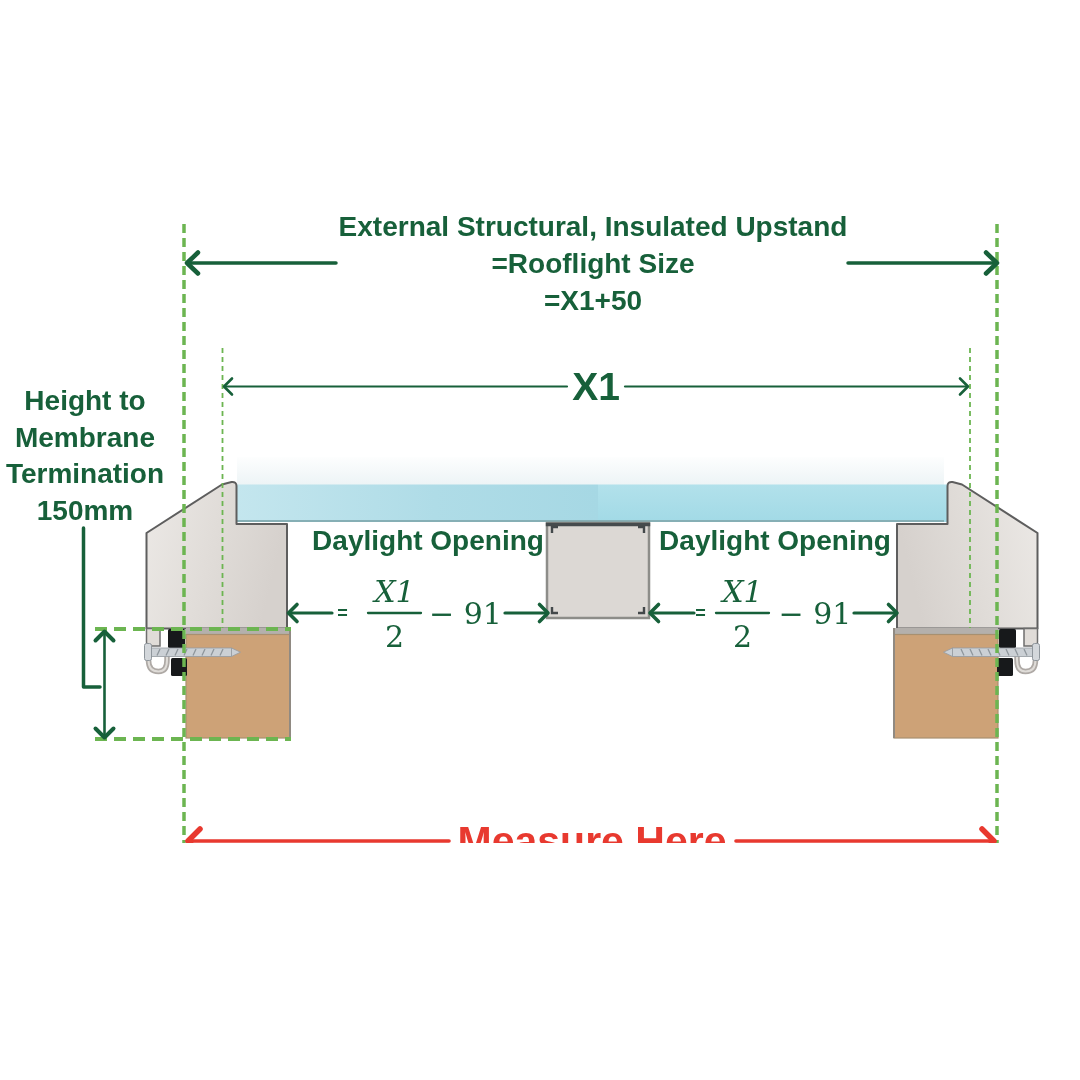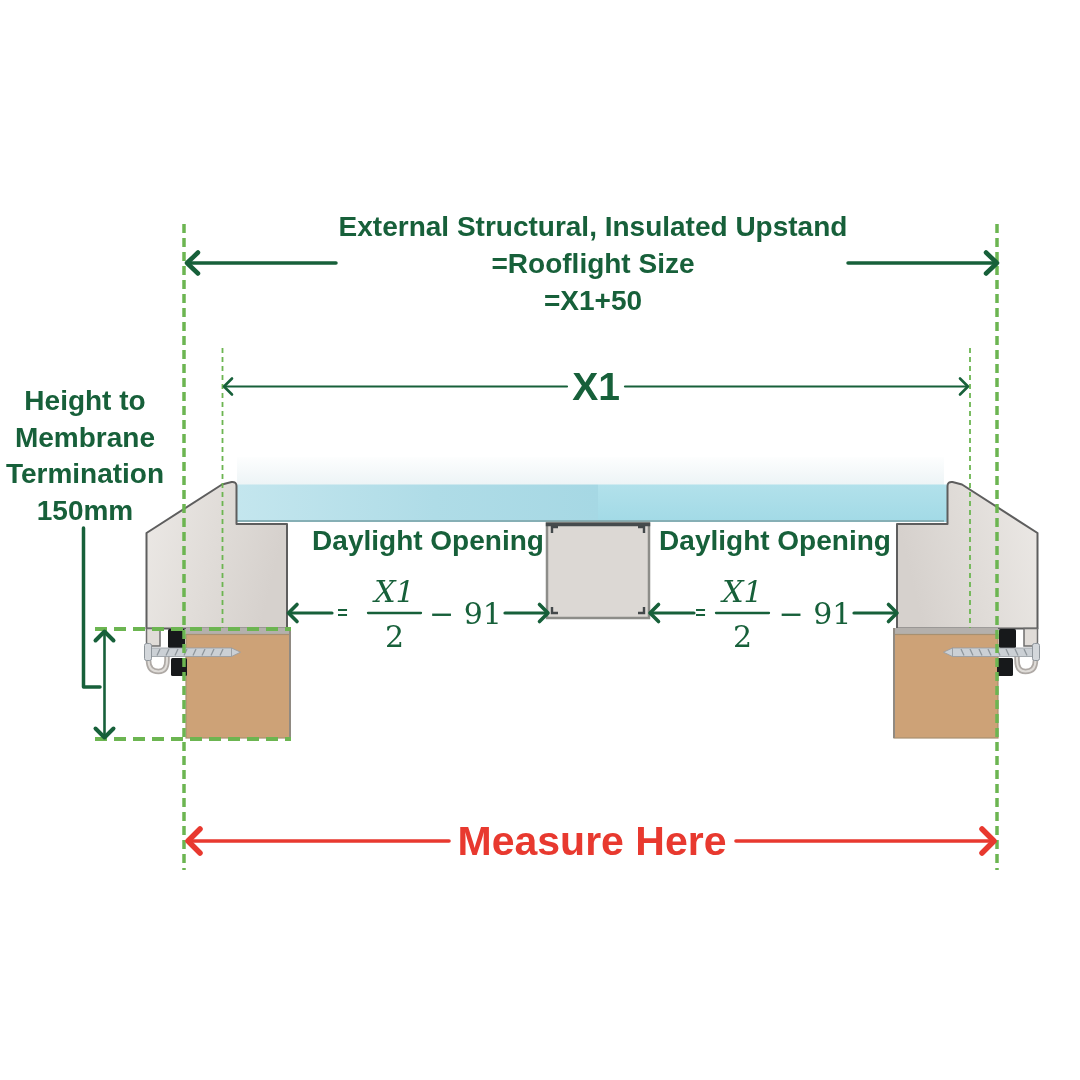--- a/index.html
+++ b/index.html
@@ -1,16 +1,16 @@
 <!DOCTYPE html>
 <html><head>
 <meta charset="utf-8">
 <style>
   html,body{margin:0;padding:0;background:#ffffff;}
-  #canvas{position:relative;width:1080px;height:1080px;background:#ffffff;overflow:hidden;}
+  #canvas{position:relative;width:1080px;height:843px;background:#ffffff;overflow:hidden;}
   svg{display:block;}
   text{user-select:none;}
   .sans{font-family:"Liberation Sans","DejaVu Sans",sans-serif;font-weight:bold;}
   .serif{font-family:"DejaVu Serif","Liberation Serif",serif;}
   .green{fill:#17603A;}
   .red{fill:#E8392F;}
 </style>
 </head>
 <body>
 

